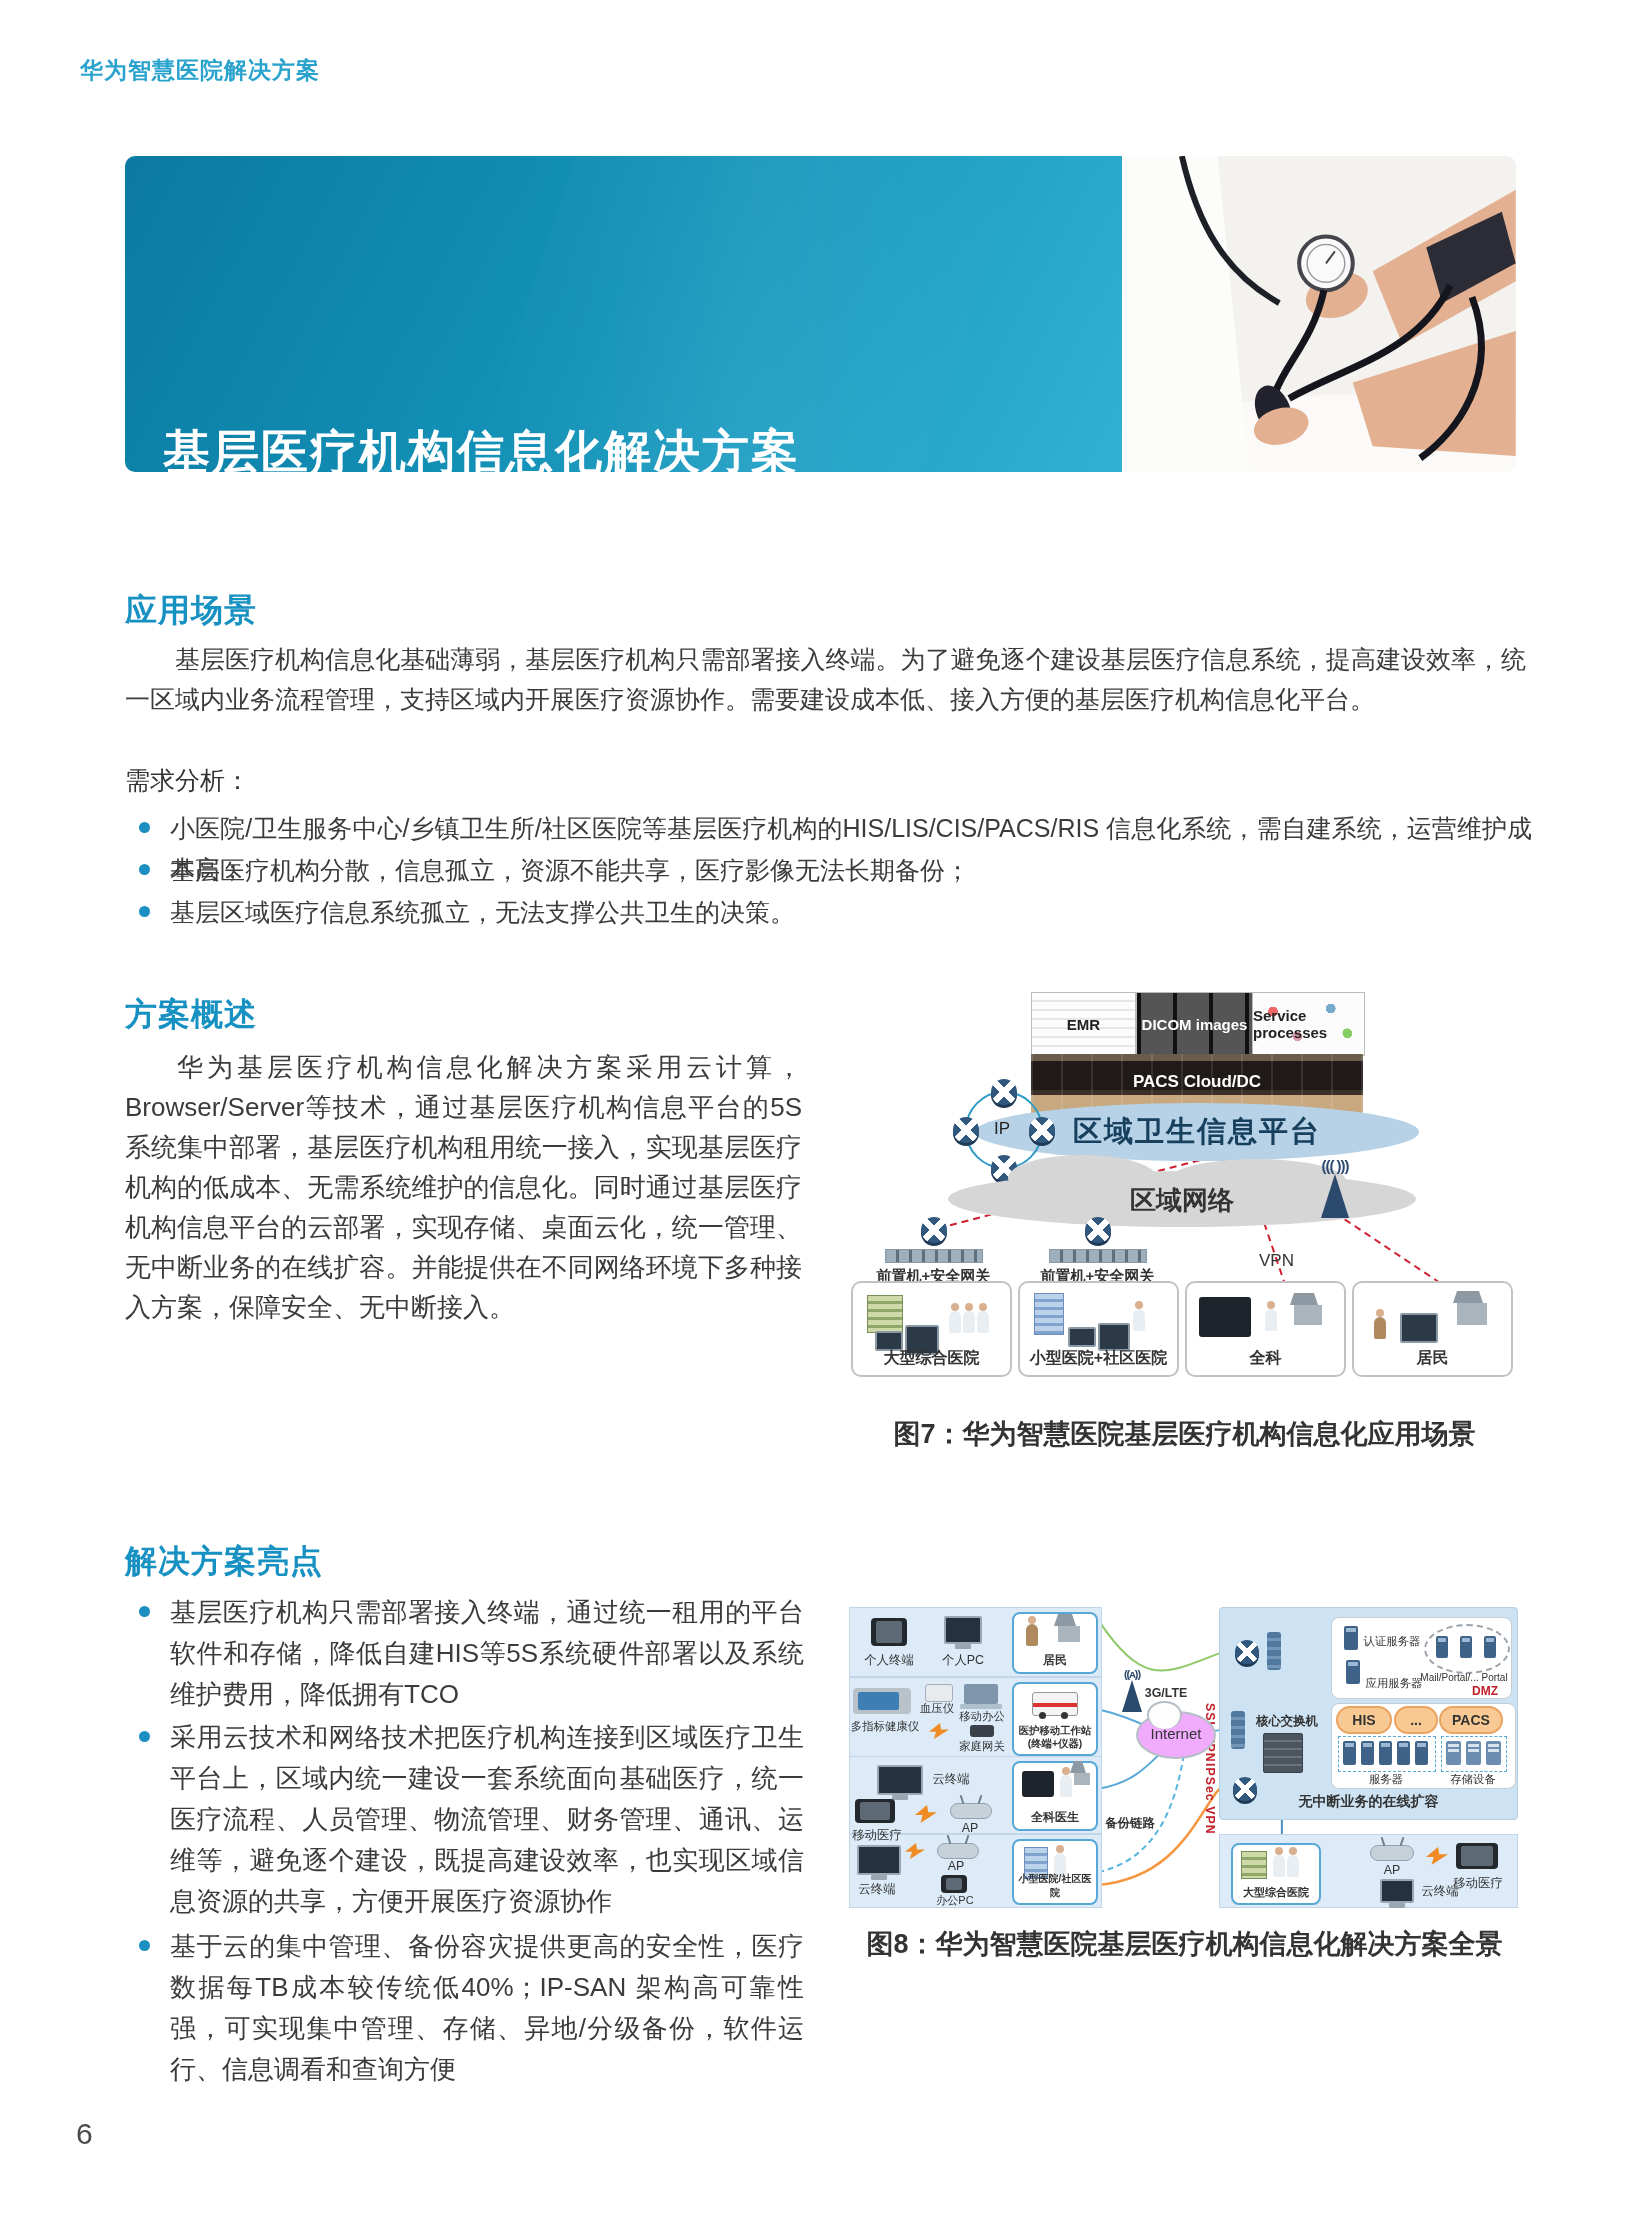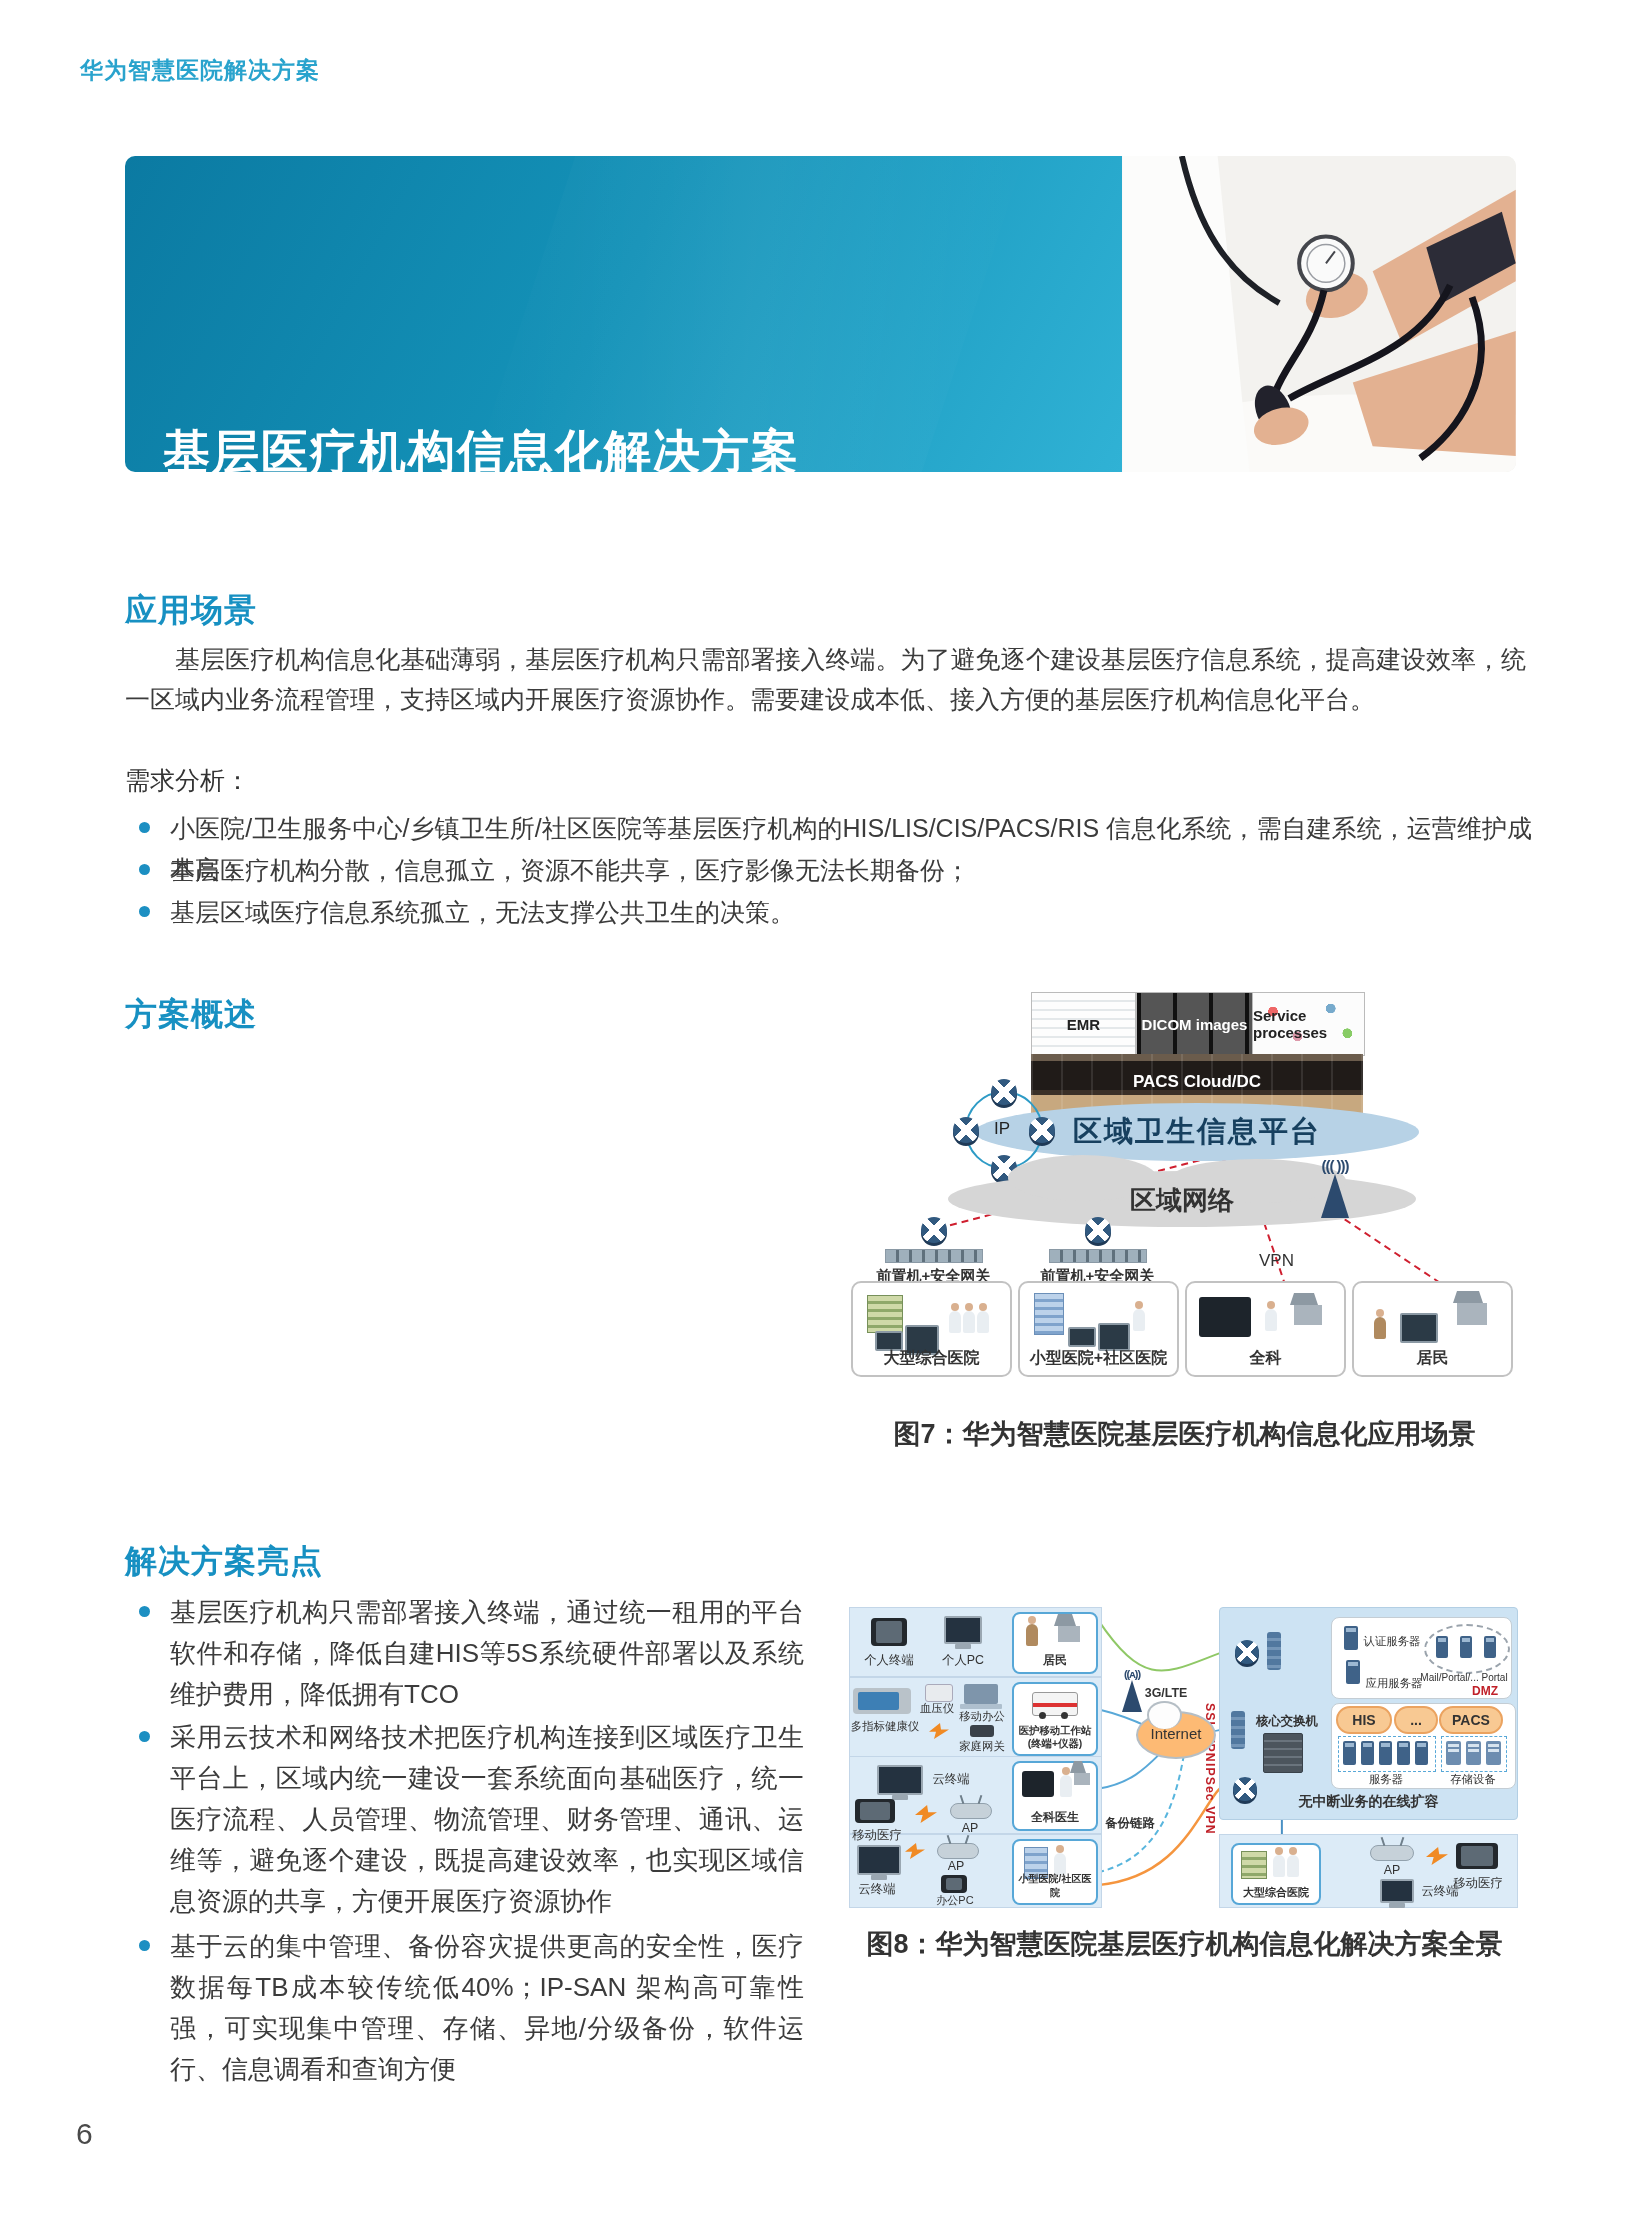--- a/index.html
+++ b/index.html
@@ -97,21 +97,21 @@
   .ico-amb::after{content:"";position:absolute;left:6px;bottom:-4px;width:7px;height:7px;border-radius:50%;background:#333;box-shadow:22px 0 0 #333;}
   .ico-bolt{position:absolute;background:#f08a24;clip-path:polygon(55% 0,0 55%,35% 55%,25% 100%,100% 40%,60% 40%);}
   .ico-router{position:absolute;border-radius:50%;background:linear-gradient(45deg,transparent 42%,#fff 42%,#fff 58%,transparent 58%),linear-gradient(-45deg,transparent 42%,#fff 42%,#fff 58%,transparent 58%),#31597f;box-shadow:0 3px 0 #1f3a57;}
   .ico-fw{position:absolute;background:repeating-linear-gradient(180deg,#51789f 0 6px,#7496b8 6px 9px);border-radius:3px;}
   .ico-sw{position:absolute;background:repeating-linear-gradient(180deg,#4c555d 0 6px,#6a747d 6px 8px);border:1px solid #39424a;border-radius:2px;}
   .ico-srv{position:absolute;background:#3f6288;border-radius:2px;}
   .ico-srv::after{content:"";position:absolute;left:2px;top:2px;right:2px;height:4px;background:#9db8d2;}
   .ico-sto{position:absolute;background:#6d8db0;border-radius:2px;}
   .ico-sto::after{content:"";position:absolute;left:2px;top:3px;right:2px;height:3px;background:#d7e4ef;box-shadow:0 5px 0 #d7e4ef;}
   .ocloud{position:absolute;background:#f8c993;border:2px solid #eba360;border-radius:14px;display:flex;align-items:center;justify-content:center;font-size:14px;font-weight:bold;color:#333;}
-  .wcloud{position:absolute;background:#fdba74;border:2px solid #b5bec5;border-radius:50%;}
+  .wcloud{position:absolute;background:#f0abfc;border:2px solid #b5bec5;border-radius:50%;}
   .wcloud::before{content:"";position:absolute;left:12%;top:-12px;width:40%;height:26px;background:#fdfdfd;border:2px solid #b5bec5;border-radius:50%;border-bottom:none;}
   .wcloud span{position:absolute;left:0;right:0;top:28%;text-align:center;font-size:15px;color:#333;z-index:2;}
   .vtext{writing-mode:vertical-rl;text-orientation:mixed;color:#c02028;font-size:12.4px;font-weight:bold;letter-spacing:1px;}
   .dmz-ellipse{position:absolute;border:2px dashed #9aa3ac;border-radius:50%;}
   .dcbox{position:absolute;left:378px;top:15px;width:297px;height:211px;background:#cde3f3;border-radius:4px;border:1px solid #b3cfe4;}
   .whitebox{position:absolute;background:#fff;border:1px solid #c4cdd4;border-radius:8px;}
   .botband{position:absolute;left:378px;top:242px;width:297px;height:72px;background:#dcebf7;border:1px solid #c3d6e8;}
   .redtxt{color:#c02028;font-weight:bold;}
   .pagenum{left:76px;top:2117px;font-size:30px;color:#4a4a4a;}
 </style>
@@ -159,20 +159,21 @@
   <div class="blt" style="left:139px;top:850px;width:1393px;">
     <span class="dot"></span>
     <span class="txt">基层医疗机构分散，信息孤立，资源不能共享，医疗影像无法长期备份；</span>
   </div>
   <div class="blt" style="left:139px;top:892px;width:1393px;">
     <span class="dot"></span>
     <span class="txt">基层区域医疗信息系统孤立，无法支撑公共卫生的决策。</span>
   </div>
 
   <div class="abs sec-head" style="left:125px;top:993px;">方案概述</div>
+  <div class="abs body-par" style="left:125px;top:1047px;width:677px;font-size:26px;line-height:40px;">华为基层医疗机构信息化解决方案采用云计算，Browser/Server等技术，通过基层医疗机构信息平台的5S系统集中部署，基层医疗机构租用统一接入，实现基层医疗机构的低成本、无需系统维护的信息化。同时通过基层医疗机构信息平台的云部署，实现存储、桌面云化，统一管理、无中断业务的在线扩容。并能提供在不同网络环境下多种接入方案，保障安全、无中断接入。</div>
 
   <div class="abs f7">
     <svg class="abs" style="left:0;top:0;" width="687" height="468" viewBox="0 0 690 470">
       <g stroke="#cf1f2f" stroke-width="2" stroke-dasharray="7 5" fill="none">
         <line x1="395" y1="172" x2="95" y2="250"></line>
         <line x1="398" y1="174" x2="258" y2="250"></line>
         <line x1="402" y1="176" x2="445" y2="303"></line>
         <line x1="406" y1="174" x2="600" y2="303"></line>
       </g>
     </svg>

